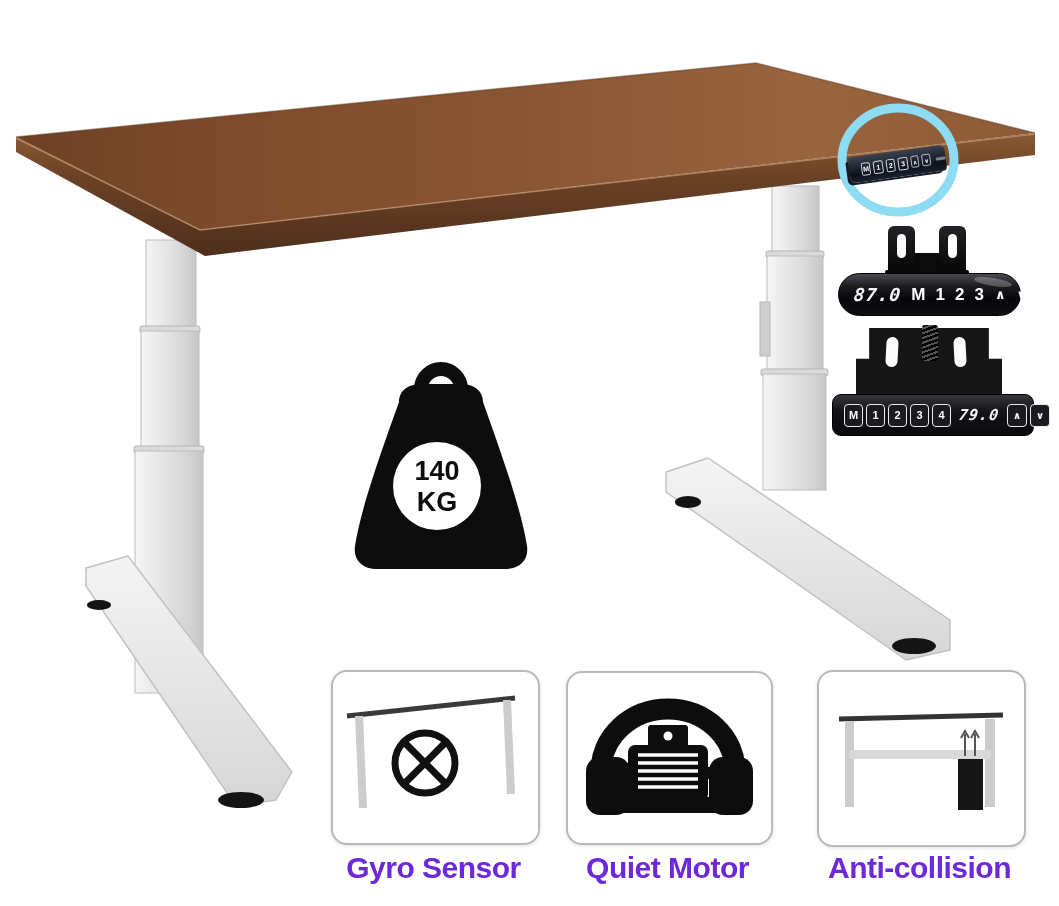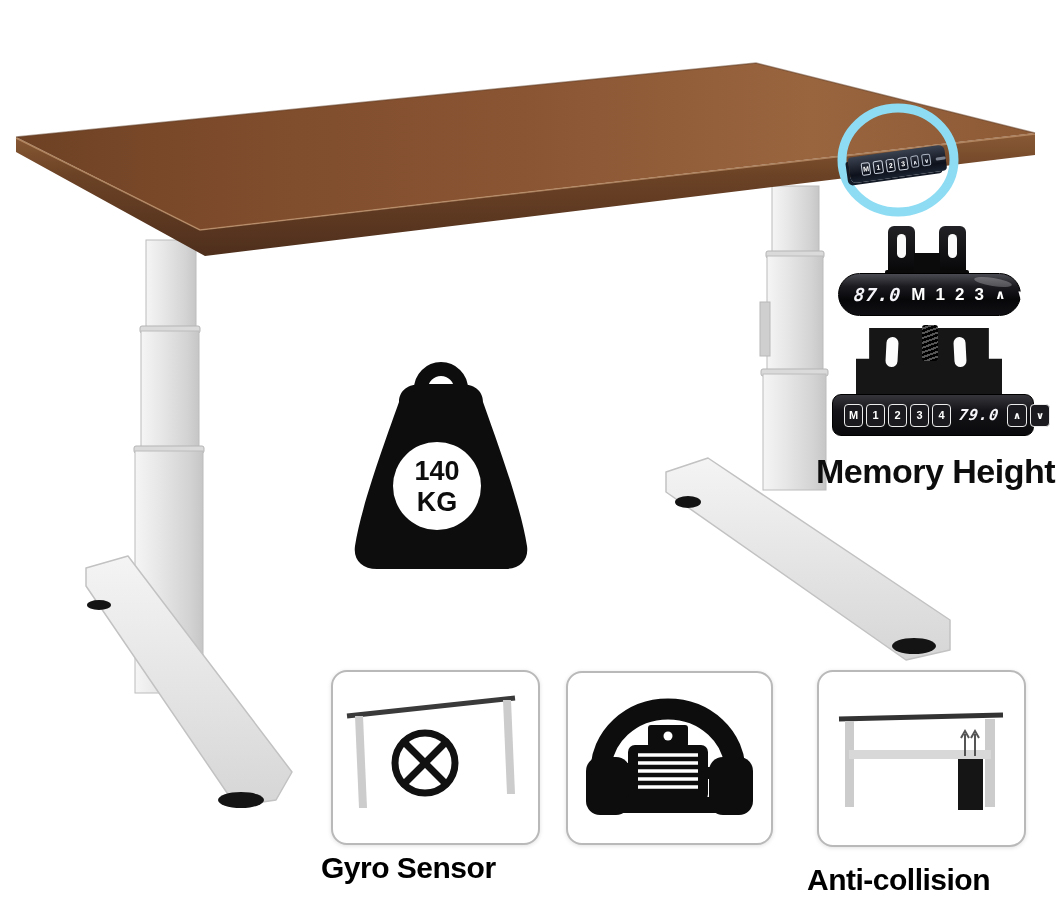--- a/index.html
+++ b/index.html
@@ -4,22 +4,22 @@
 <style>
   html,body{margin:0;padding:0;background:#fff;}
   .canvas{position:relative;width:1059px;height:906px;background:#ffffff;overflow:hidden;
           font-family:"Liberation Sans",sans-serif;}
   .abs{position:absolute;}
   svg{display:block;}
 
   
   .big-label{position:absolute;font-weight:bold;color:#0d0d0d;text-align:center;
              font-family:"Liberation Sans",sans-serif;letter-spacing:-0.5px;}
-  .feature-label{position:absolute;font-weight:bold;font-size:30px;color:#000000;
-                 letter-spacing:-0.5px;}
+  .feature-label{position:absolute;font-weight:bold;font-size:30px;color:#6d28d9;
+                 text-align:center;letter-spacing:-0.5px;}
 
   
   .feature-card{position:absolute;background:#fff;border:2px solid #b9b9b9;border-radius:16px;
                 box-shadow:0 1px 4px rgba(0,0,0,.12);}
 
   
   .inline-keypad{position:absolute;left:849px;top:151px;width:97px;height:26px;
                  background:linear-gradient(180deg,#3b4250,#0d111b 70%,#1a2230);
                  border-radius:3px 6px 4px 6px;transform:rotate(-8deg);
                  display:flex;align-items:center;gap:3px;padding-left:12px;box-sizing:border-box;
@@ -180,21 +180,20 @@
       <span class="key-b">1</span>
       <span class="key-b">2</span>
       <span class="key-b">3</span>
       <span class="key-b">4</span>
       <span class="seg seg-b">79.0</span>
       <span class="chev-b">∧</span>
       <span class="chev-b">∨</span>
     </div>
   </div>
 
-  <div class="big-label" style="left:812px;top:452px;width:247px;font-size:34px;">Memory Height</div>
 
   <svg class="abs" style="left:335px;top:356px;" width="212" height="218" viewBox="0 0 212 218">
     <circle cx="106" cy="33" r="20" fill="none" stroke="#0d0d0d" stroke-width="14"></circle>
     <path d="M64,46 C64,34 74,28 86,28 L126,28 C138,28 148,34 148,46
              C160,80 186,150 192,190 C194,204 185,213 170,213
              L42,213 C27,213 18,204 20,190
              C26,150 52,80 64,46 Z" fill="#0d0d0d"></path>
     <circle cx="102" cy="130" r="44" fill="#ffffff"></circle>
     <text x="102" y="124" text-anchor="middle" font-family="Liberation Sans, sans-serif" font-size="27" font-weight="bold" fill="#0d0d0d">140</text>
     <text x="102" y="155" text-anchor="middle" font-family="Liberation Sans, sans-serif" font-size="27" font-weight="bold" fill="#0d0d0d">KG</text>
@@ -226,29 +225,30 @@
       <g stroke="#ffffff" stroke-width="3.5">
         <line x1="70" y1="82" x2="130" y2="82"></line>
         <line x1="70" y1="90" x2="130" y2="90"></line>
         <line x1="70" y1="98" x2="130" y2="98"></line>
         <line x1="70" y1="106" x2="130" y2="106"></line>
         <line x1="70" y1="114" x2="130" y2="114"></line>
       </g>
       <polygon points="58,124 142,124 151,140 49,140" fill="#0d0d0d"></polygon>
     </svg>
   </div>
+  <div class="feature-label" style="left:556px;top:851px;width:223px;">Quiet Motor</div>
 
   <div class="feature-card" style="left:817px;top:670px;width:205px;height:173px;">
     <svg width="205" height="173" viewBox="0 0 205 173">
       <line x1="20" y1="47" x2="184" y2="43" stroke="#333333" stroke-width="5"></line>
       <rect x="26" y="49" width="9" height="86" fill="#cccccc"></rect>
       <rect x="166" y="47" width="10" height="88" fill="#cccccc"></rect>
       <rect x="30" y="78" width="142" height="9" fill="#d8d8d8"></rect>
       <line x1="146" y1="62" x2="146" y2="84" stroke="#555555" stroke-width="2"></line>
       <line x1="156" y1="62" x2="156" y2="84" stroke="#555555" stroke-width="2"></line>
       <path d="M142,66 L146,59 L150,66" fill="none" stroke="#555555" stroke-width="2"></path>
       <path d="M152,66 L156,59 L160,66" fill="none" stroke="#555555" stroke-width="2"></path>
       <rect x="139" y="87" width="25" height="51" fill="#151515"></rect>
     </svg>
   </div>
-  <div class="feature-label" style="left:807px;top:851px;width:225px;margin-top:12px;">Anti-collision</div>
+  <div class="feature-label" style="left:807px;top:851px;width:225px;">Anti-collision</div>
 
 </div>
 
 </body></html>

